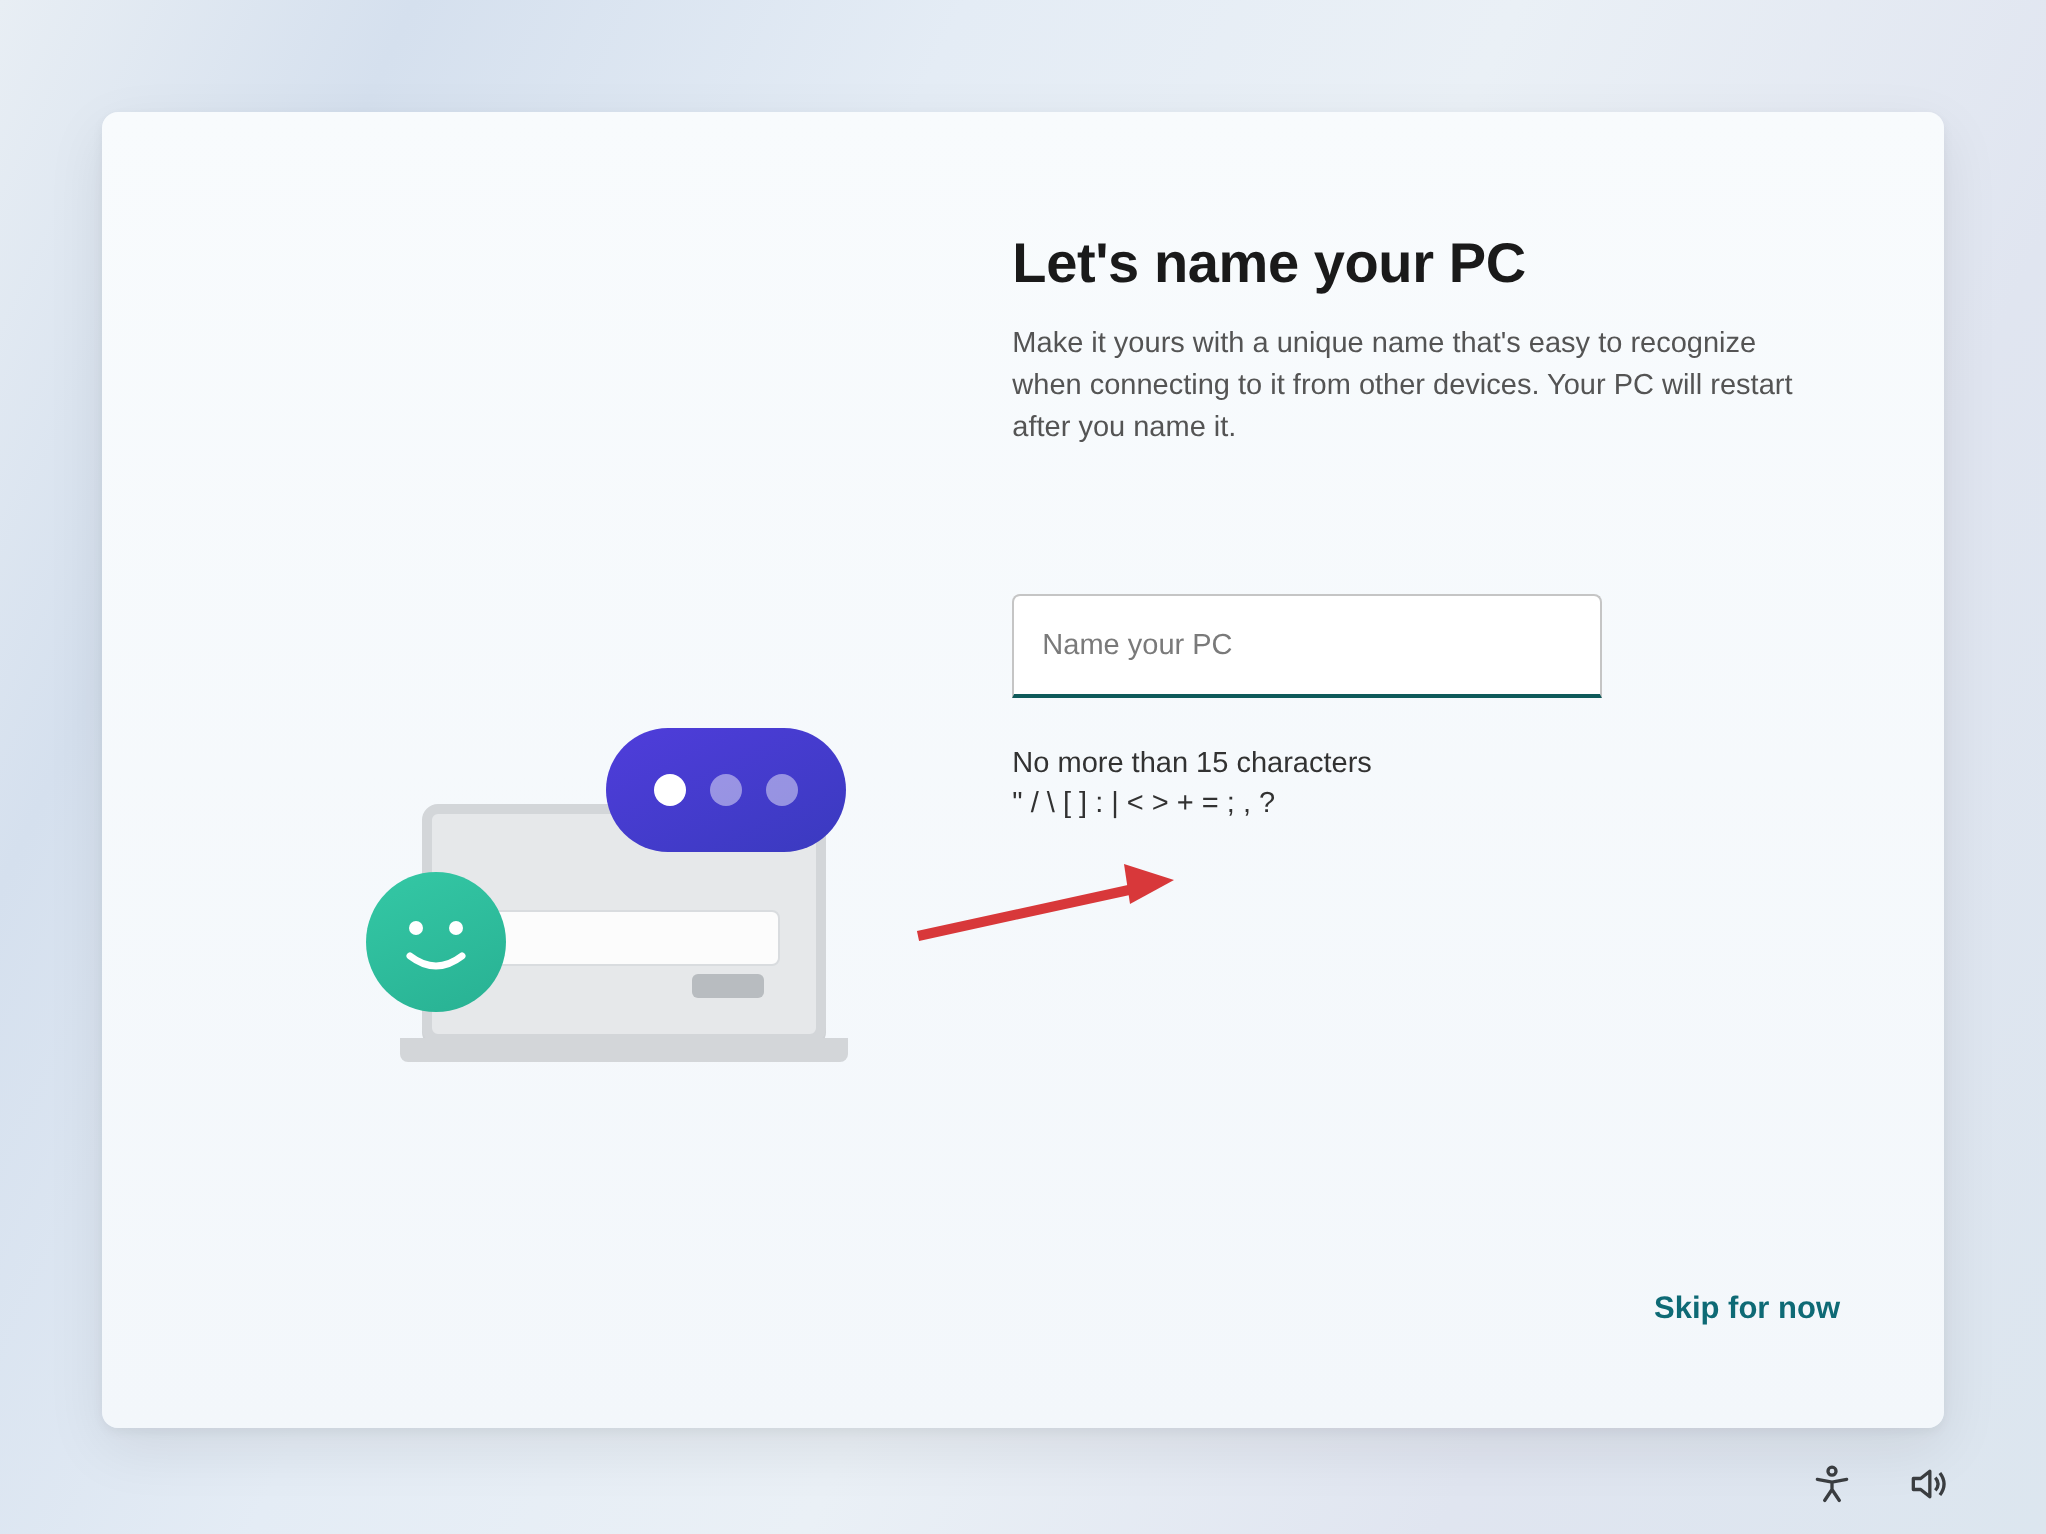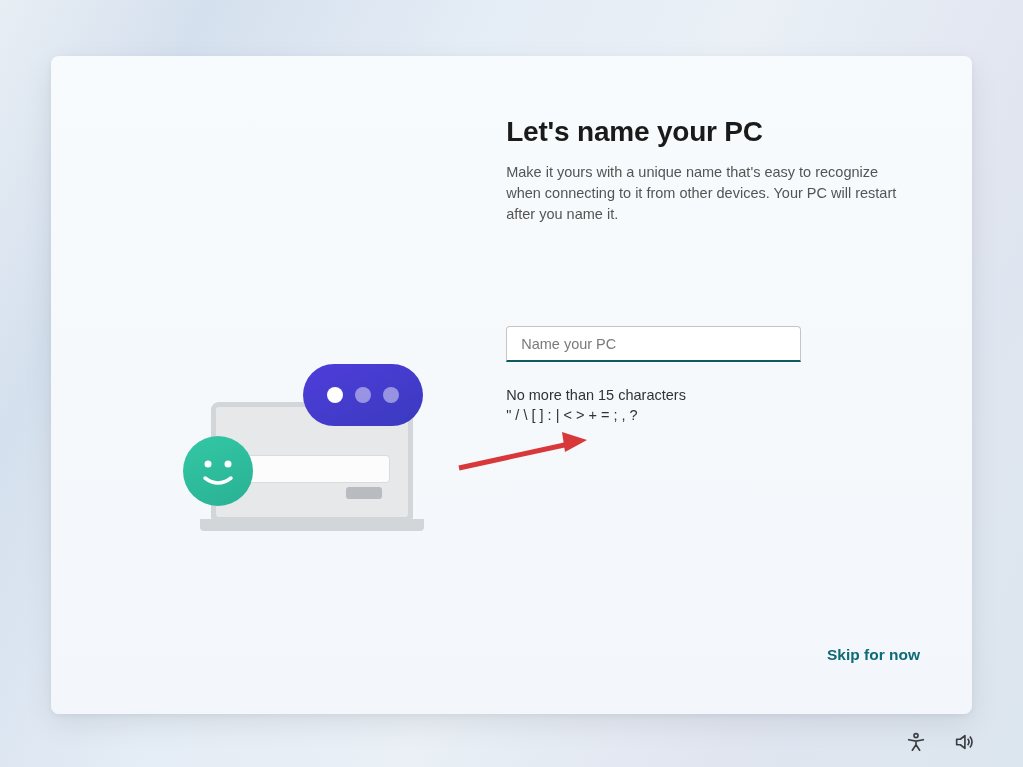--- a/index.html
+++ b/index.html
@@ -44,25 +44,25 @@
       font-size: 28px;
       font-weight: 600;
       color: #1a1a1a;
       margin-bottom: 14px;
       letter-spacing: -0.2px;
     }
     .subtitle {
       font-size: 14.5px;
       color: #545454;
       line-height: 1.45;
-      margin-bottom: 101px;
+      margin-bottom: 72px;
     }
     .input-field {
       width: 295px;
-      height: 36px;
+      height: 52px;
       border: 1px solid #c5c5c5;
       border-bottom: 2px solid #0f5a5a;
       border-radius: 4px 4px 0 0;
       background: #fff;
       padding: 0 14px;
       font-size: 14.5px;
       color: #333;
       outline: none;
     }
     .input-field::placeholder { color: #7a7a7a; }

